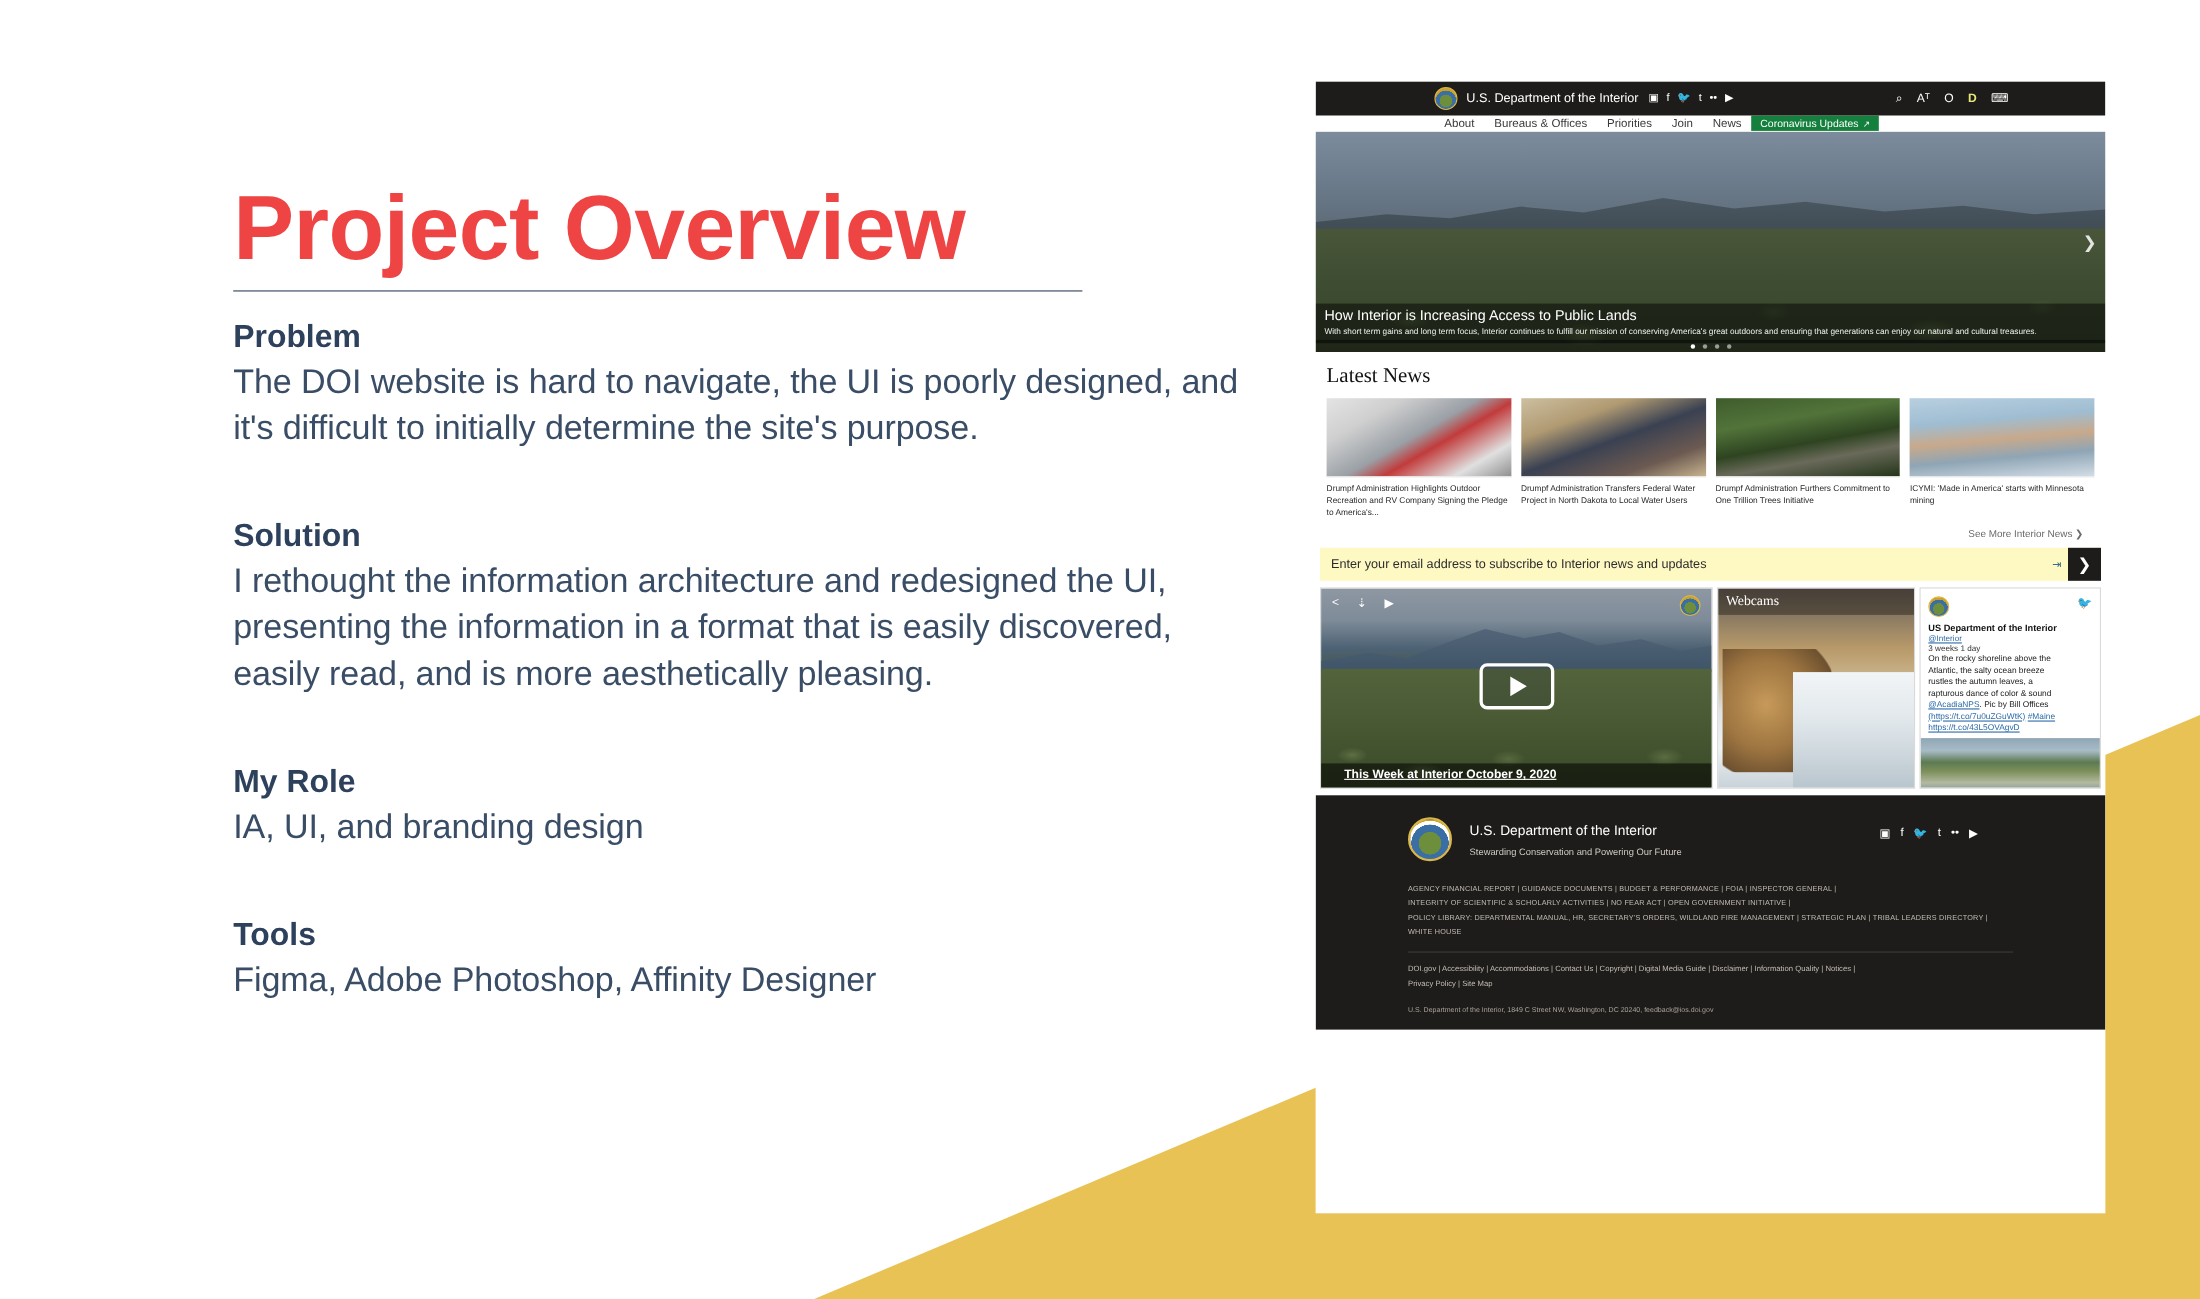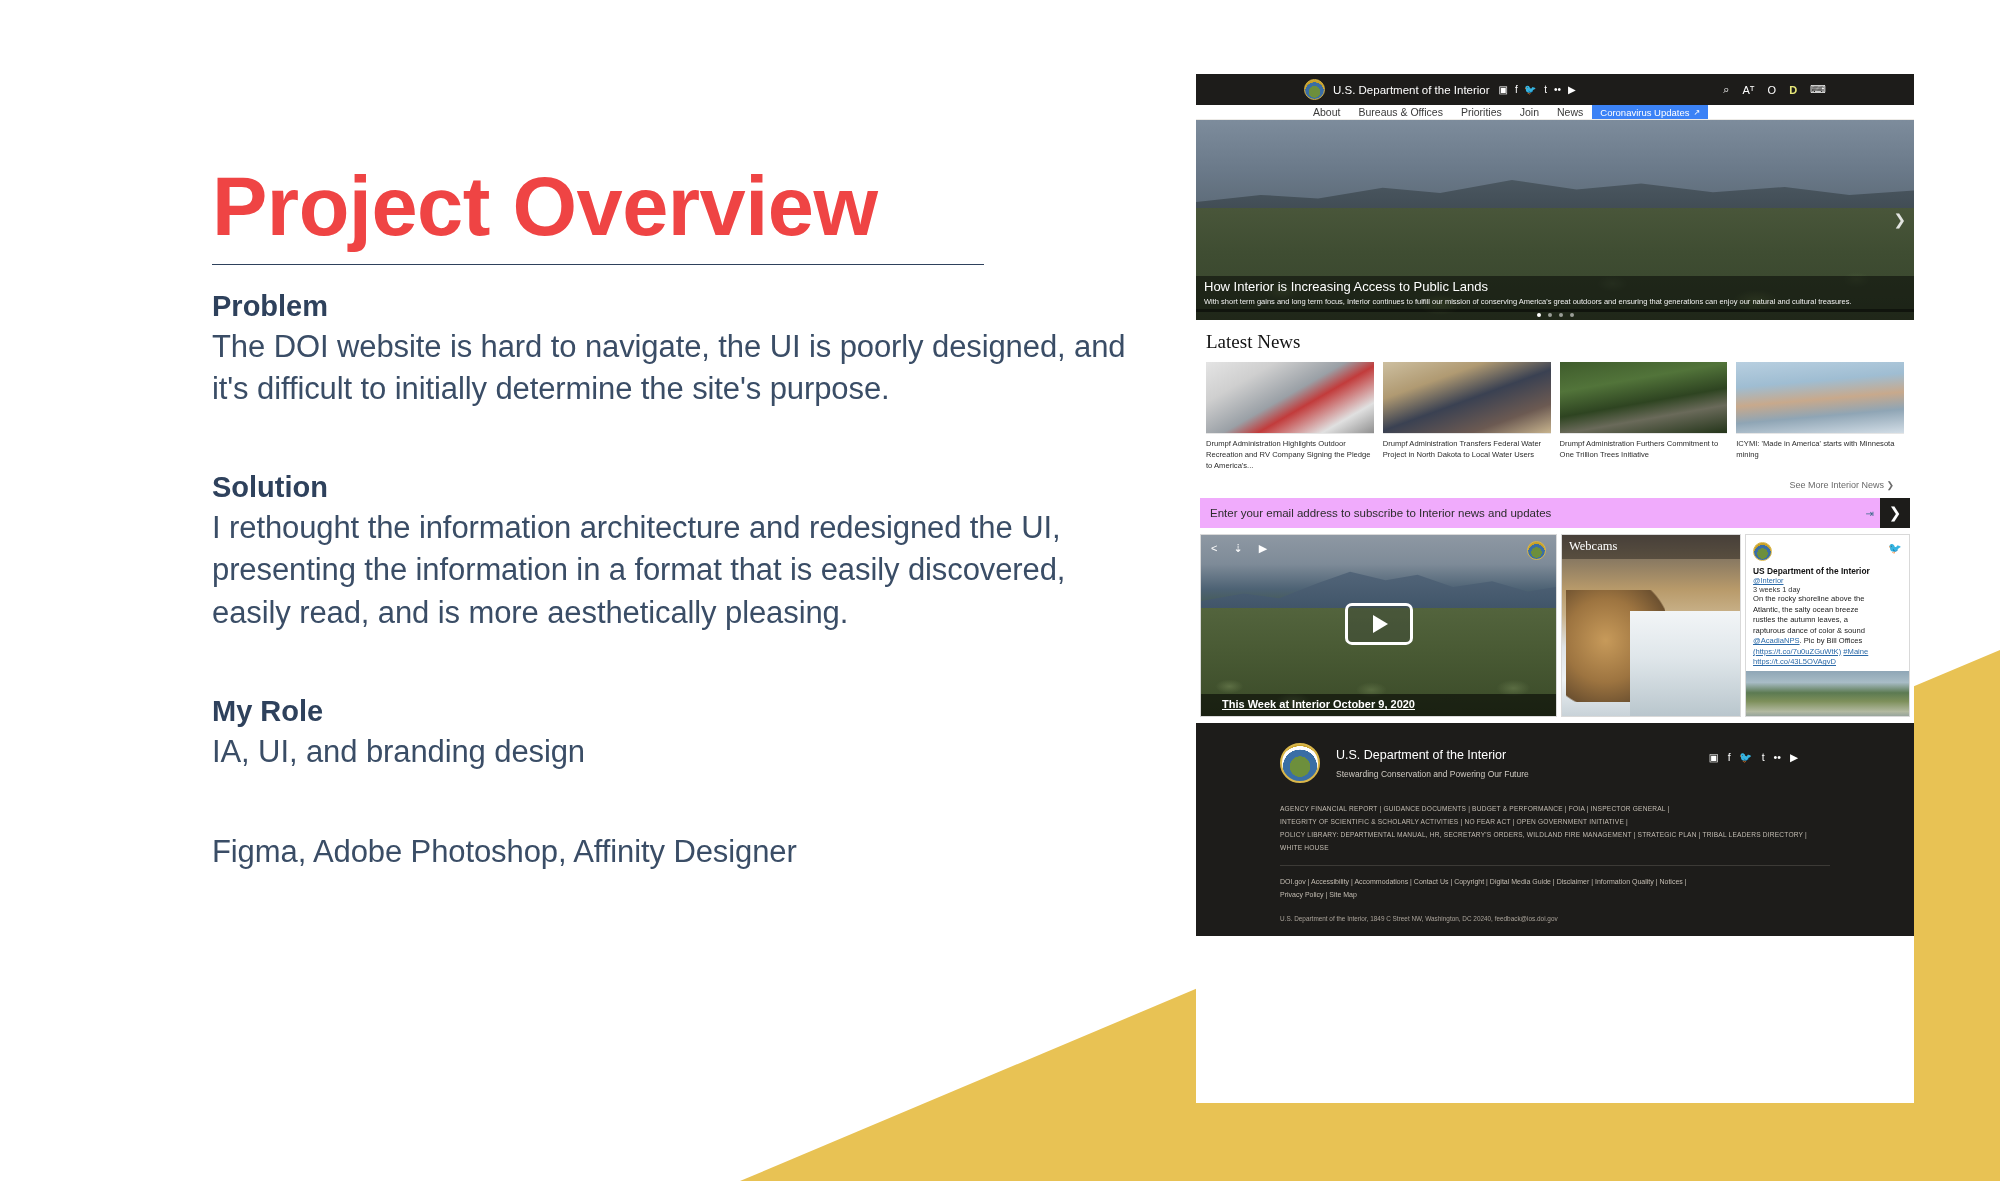--- a/index.html
+++ b/index.html
@@ -120,21 +120,21 @@
   }
   .m-nav a {
     color: #3a3a3a;
     font-size: 10.5px;
     text-decoration: none;
     padding: 0 9px;
     display: flex; align-items: center;
     white-space: nowrap;
   }
   .m-nav a.covid {
-    background: #3b82f6;
+    background: #15803d;
     color: #ffffff;
     font-size: 9.5px;
     padding: 0 8px;
   }
   .m-nav a.covid .ext { font-size: 8px; margin-left: 4px; }
 
   
   .m-hero {
     position: relative;
     height: 200px;
@@ -223,21 +223,21 @@
     color: #6a6a6a;
     padding: 9px 10px 8px 0;
   }
 
   
   .m-subscribe {
     display: flex;
     align-items: stretch;
     height: 30px;
     margin: 0 4px;
-    background: #f0abfc;
+    background: #fef9c3;
   }
   .m-subscribe .field {
     flex: 1;
     display: flex; align-items: center;
     padding-left: 10px;
     font-size: 11.5px;
     color: #2c2c2c;
   }
   .m-subscribe .cursor { color:#3b6c8a; font-size:10px; padding-right:6px; display:flex; align-items:center; }
   .m-subscribe .go {
@@ -443,20 +443,21 @@
     <div class="block-heading">Solution</div>
     <div class="block-body">I rethought the information architecture and redesigned the UI, presenting the information in a format that is easily discovered, easily read, and is more aesthetically pleasing.</div>
   </div>
 
   <div class="block spaced">
     <div class="block-heading">My Role</div>
     <div class="block-body">IA, UI, and branding design</div>
   </div>
 
   <div class="block spaced">
+    <div class="block-heading">Tools</div>
     <div class="block-body">Figma, Adobe Photoshop, Affinity Designer</div>
   </div>
 </div>
 
 <div class="mockup">
 
   <div class="m-topbar">
     <div class="m-seal"></div>
     <div class="m-brand">U.S. Department of the Interior</div>
     <div class="m-social">

